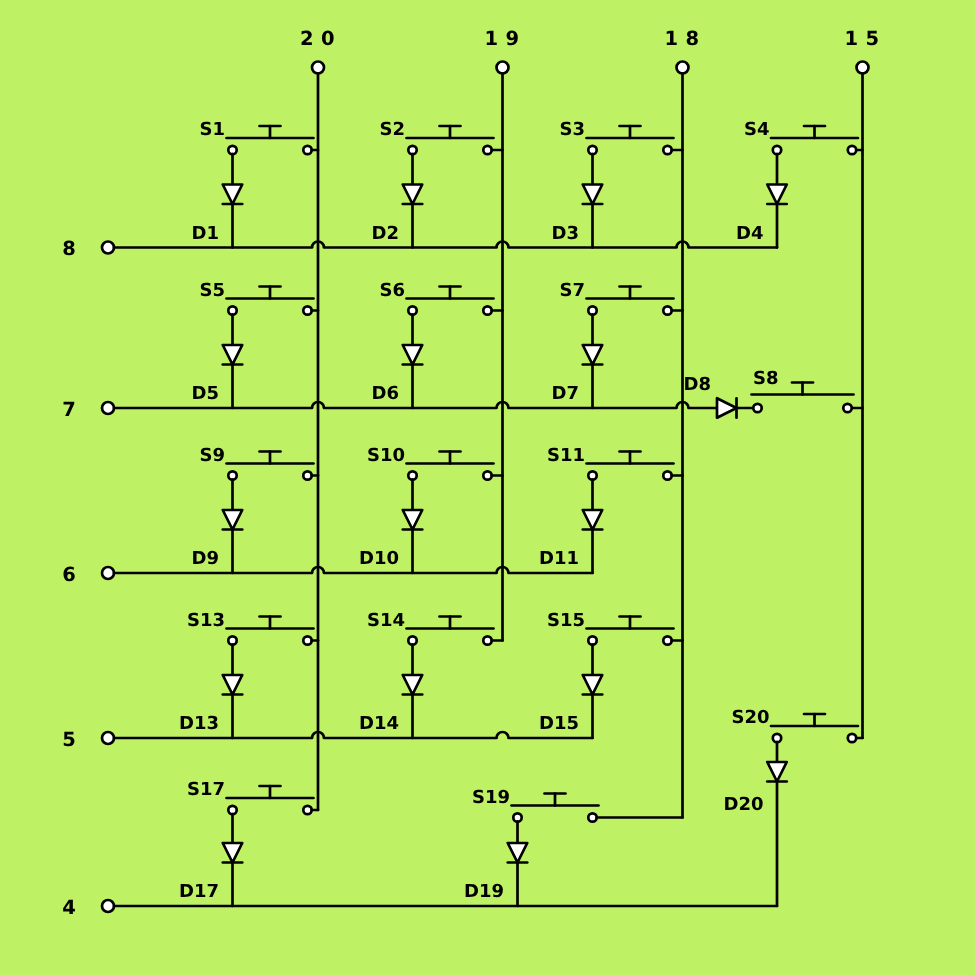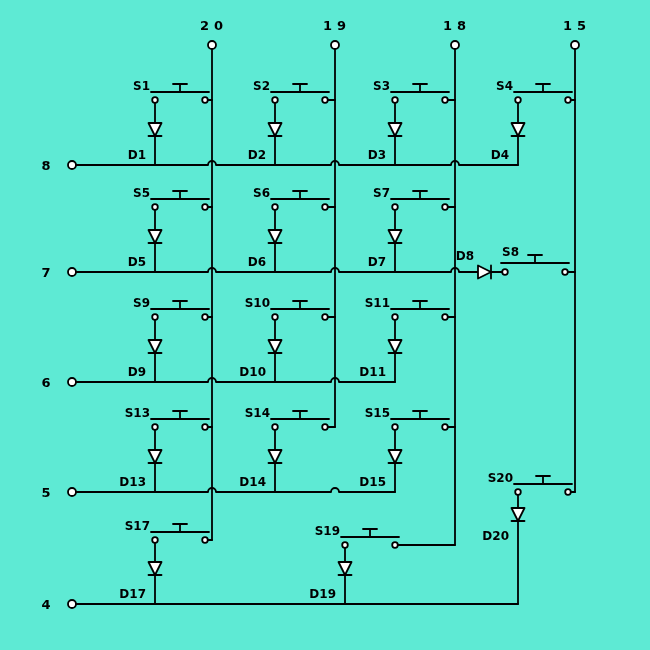--- a/index.html
+++ b/index.html
@@ -5,21 +5,21 @@
   html, body {
     margin: 0;
     padding: 0;
     background: #ffffff;
     font-family: "DejaVu Sans", sans-serif;
   }
   #stage {
     position: relative;
     width: 650px;
     height: 650px;
-    background: #5eead4;
+    background: #bef264;
     overflow: hidden;
   }
   svg { display: block; }
   text { user-select: none; }
 </style>
 </head>
 <body>
 
 <div id="stage">
   <svg id="schematic" width="650" height="650" viewBox="0 0 650 650">

